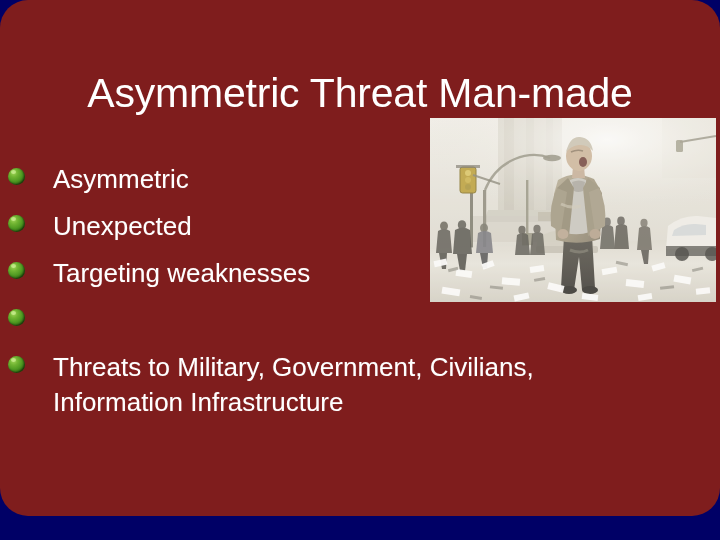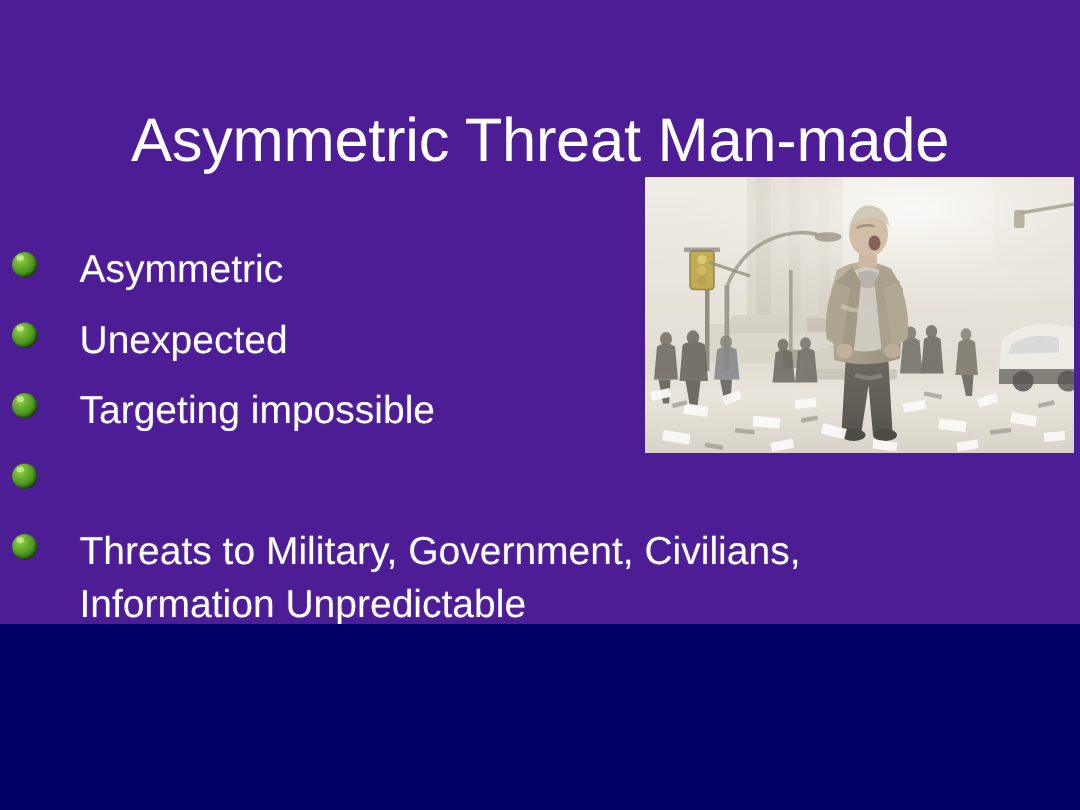--- a/index.html
+++ b/index.html
@@ -3,24 +3,25 @@
 <meta charset="utf-8">
 <style>
   html, body {
     margin: 0;
     padding: 0;
     background: #000066;
   }
   #slide {
     position: relative;
     width: 720px;
-    height: 416px;
-    background: #4c1d95;
+    height: 516px;
+    background: #7f1d1d;
     overflow: hidden;
     font-family: "Liberation Sans", sans-serif;
+    border-radius: 28px;
   }
 
   
   #slide-title {
     position: absolute;
     left: 0;
     top: 42px;
     width: 720px;
     text-align: center;
     color: #ffffff;
@@ -270,25 +271,25 @@
     <li class="bullet-row">
       <span class="bullet-marker"></span>
       <span class="bullet-text">Asymmetric</span>
     </li>
     <li class="bullet-row">
       <span class="bullet-marker"></span>
       <span class="bullet-text">Unexpected</span>
     </li>
     <li class="bullet-row">
       <span class="bullet-marker"></span>
-      <span class="bullet-text">Targeting impossible</span>
+      <span class="bullet-text">Targeting weaknesses</span>
     </li>
     <li class="bullet-row">
       <span class="bullet-marker"></span>
     </li>
     <li class="bullet-row">
       <span class="bullet-marker"></span>
       <span class="bullet-text">Threats to Military, Government, Civilians,
-Information Unpredictable</span>
+Information Infrastructure</span>
     </li>
   </ul>
 
 </div>
 
 </body></html>

